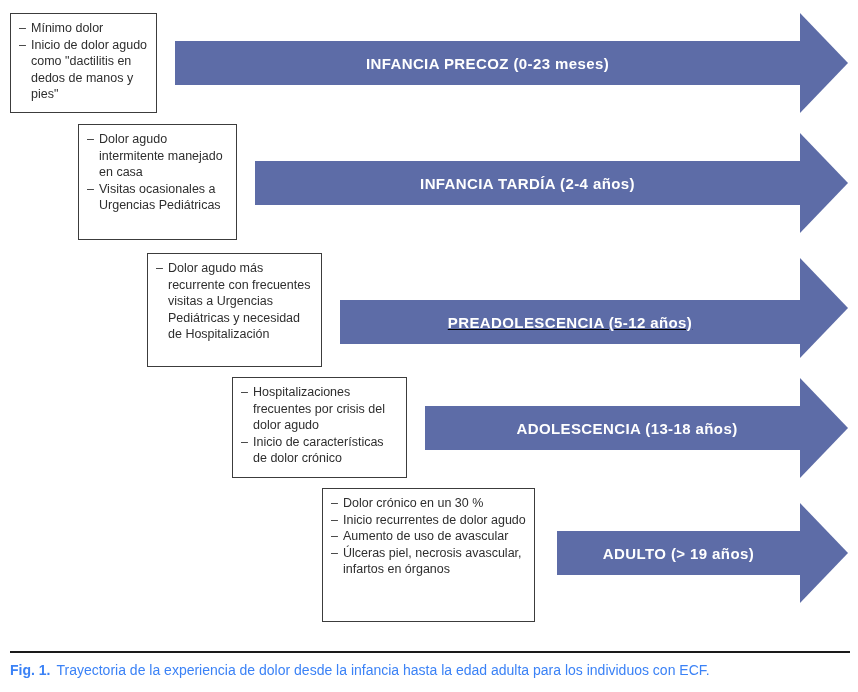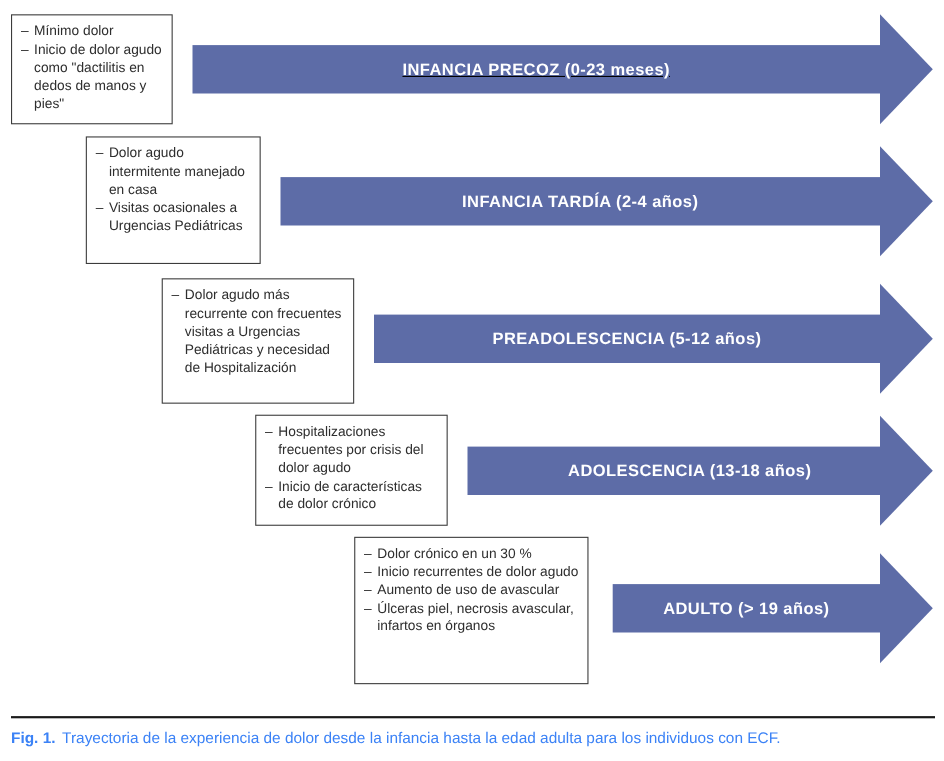--- a/index.html
+++ b/index.html
@@ -52,25 +52,25 @@
     white-space:nowrap;
   }
   .arrow-head{
     position:absolute;
     left:800px;
     width:0;height:0;
     border-top:50px solid transparent;
     border-bottom:50px solid transparent;
     border-left:48px solid var(--arrow-fill);
   }
-  .a1-body{left:175px; top:41px;  width:625px;text-decoration:underline;}
+  .a1-body{left:175px; top:41px;  width:625px;}
   .a1-head{top:13px;}
   .a2-body{left:255px; top:161px; width:545px;}
   .a2-head{top:133px;}
-  .a3-body{left:340px; top:286px; width:460px;}
+  .a3-body{left:340px; top:300px; width:460px;text-decoration:underline;}
   .a3-head{top:258px;}
   .a4-body{left:425px; top:406px; width:375px;padding-left:29px;}
   .a4-head{top:378px;}
   .a5-body{left:557px; top:531px; width:243px;}
   .a5-head{top:503px;}
   
   .caption-rule{
     position:absolute;
     left:10px;top:651px;
     width:840px;height:2px;

